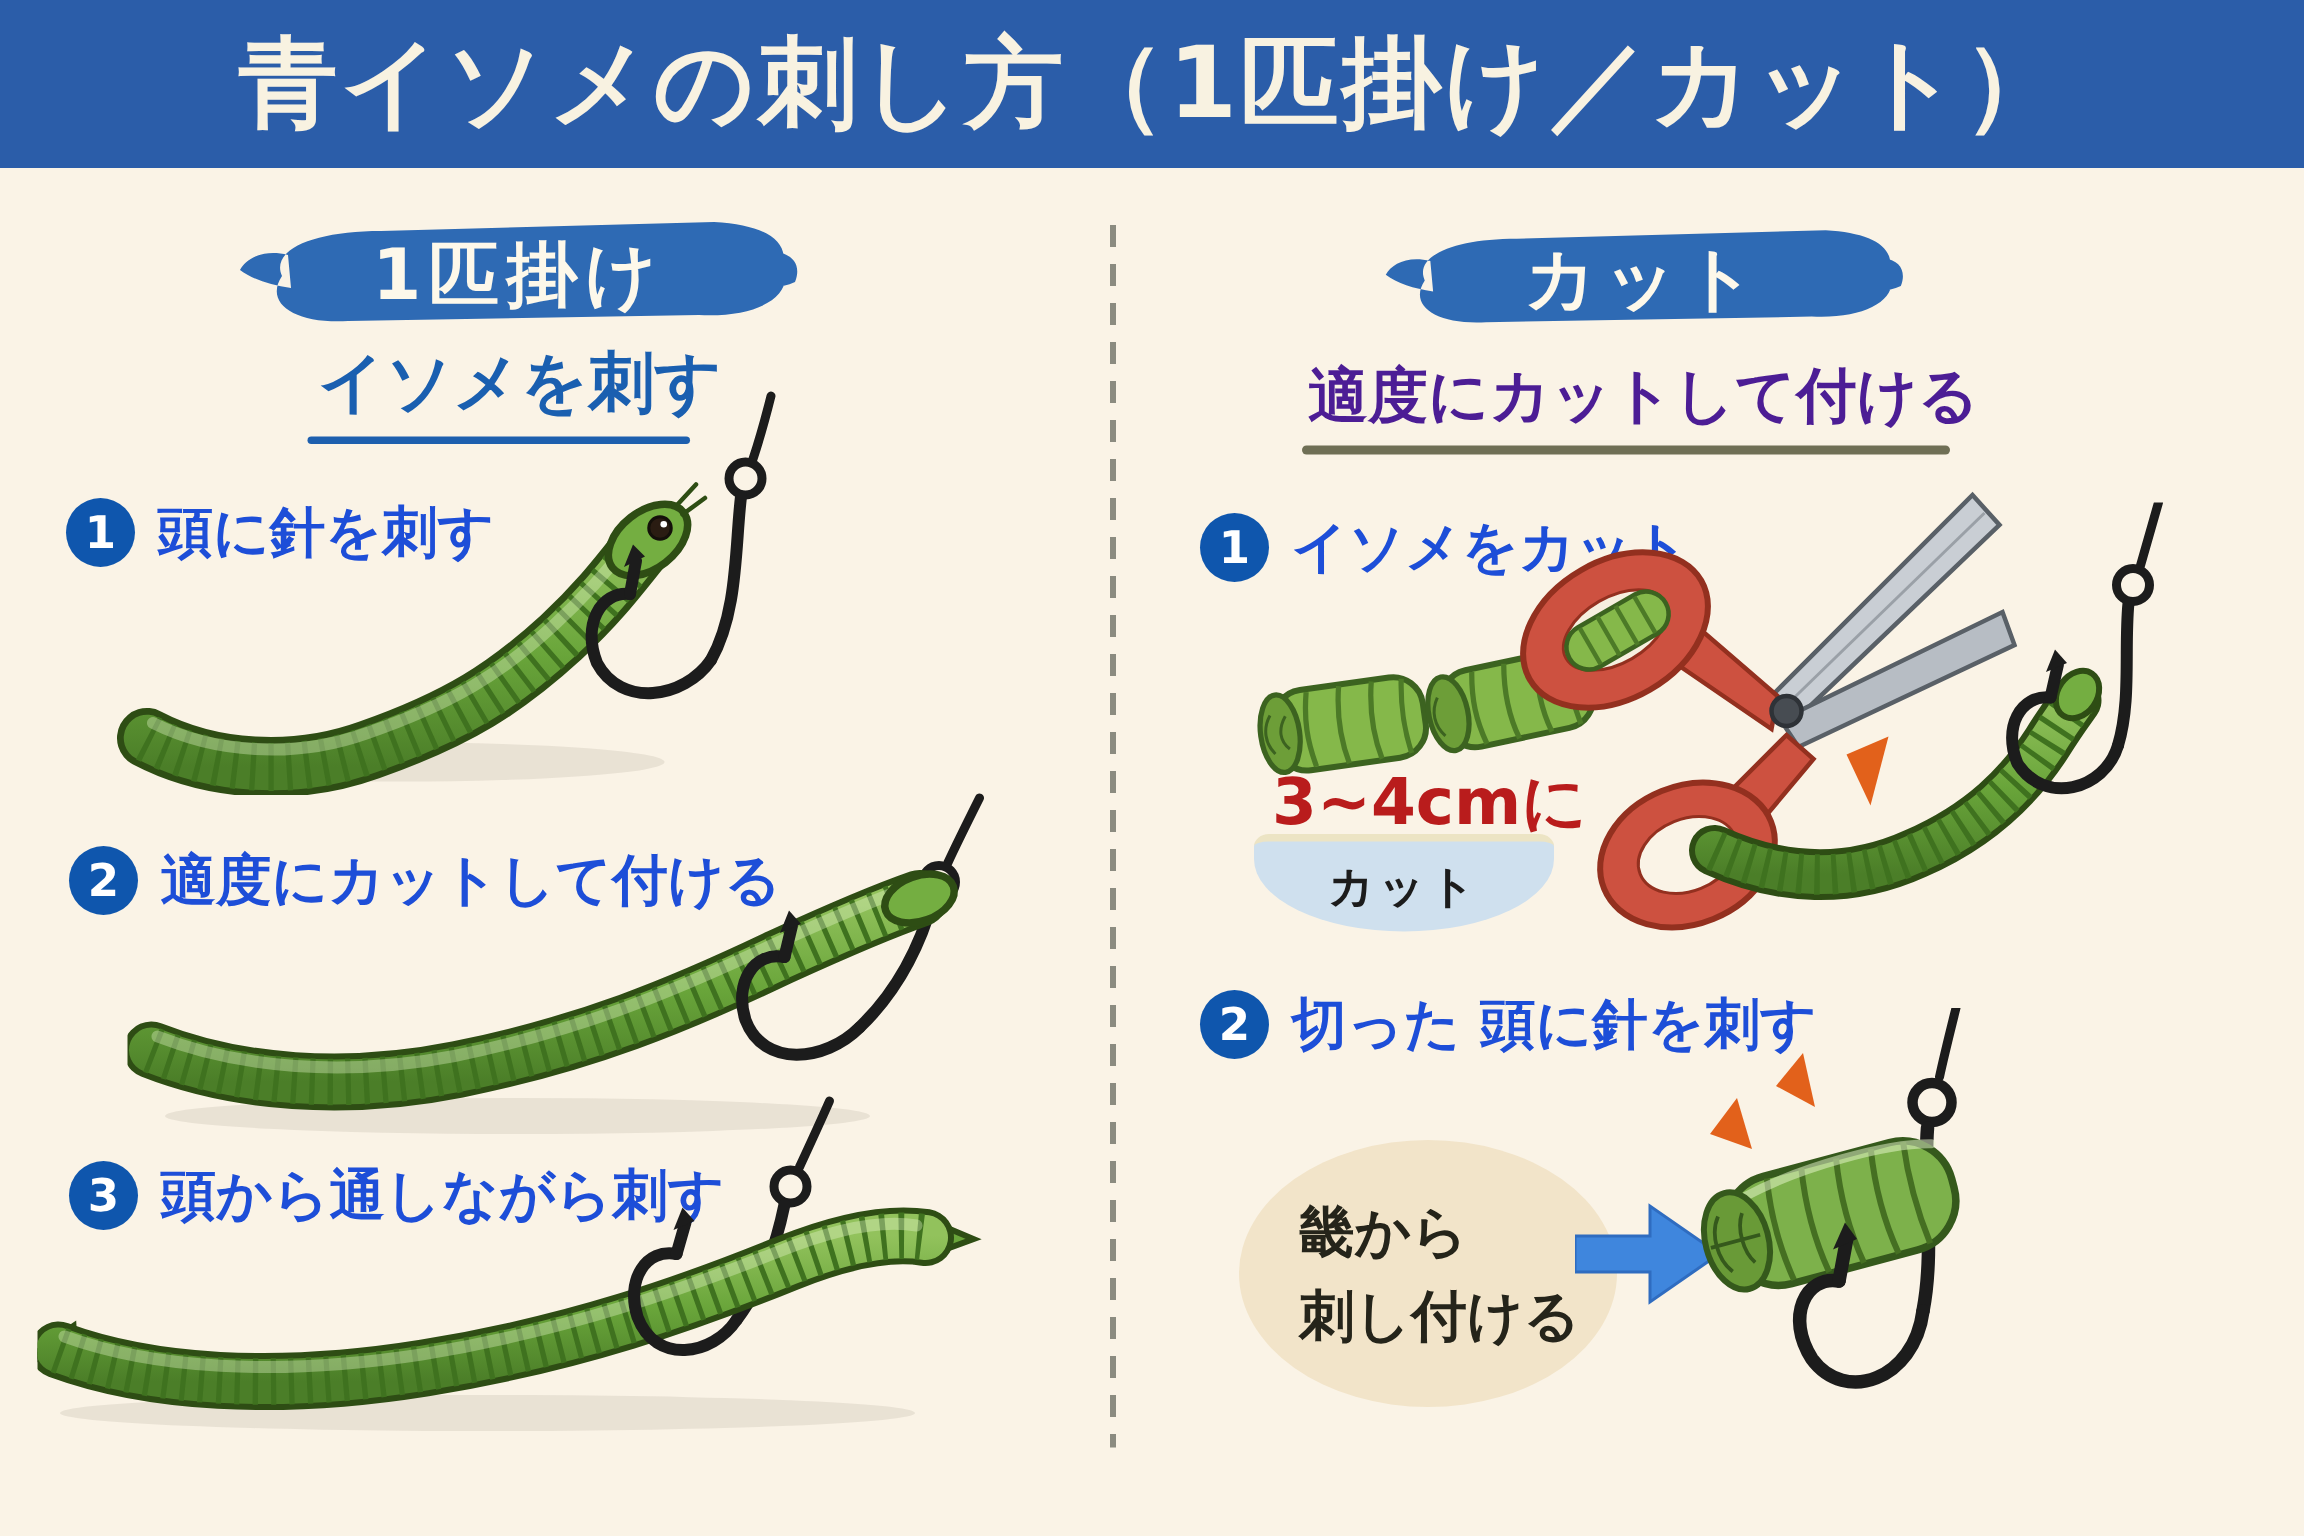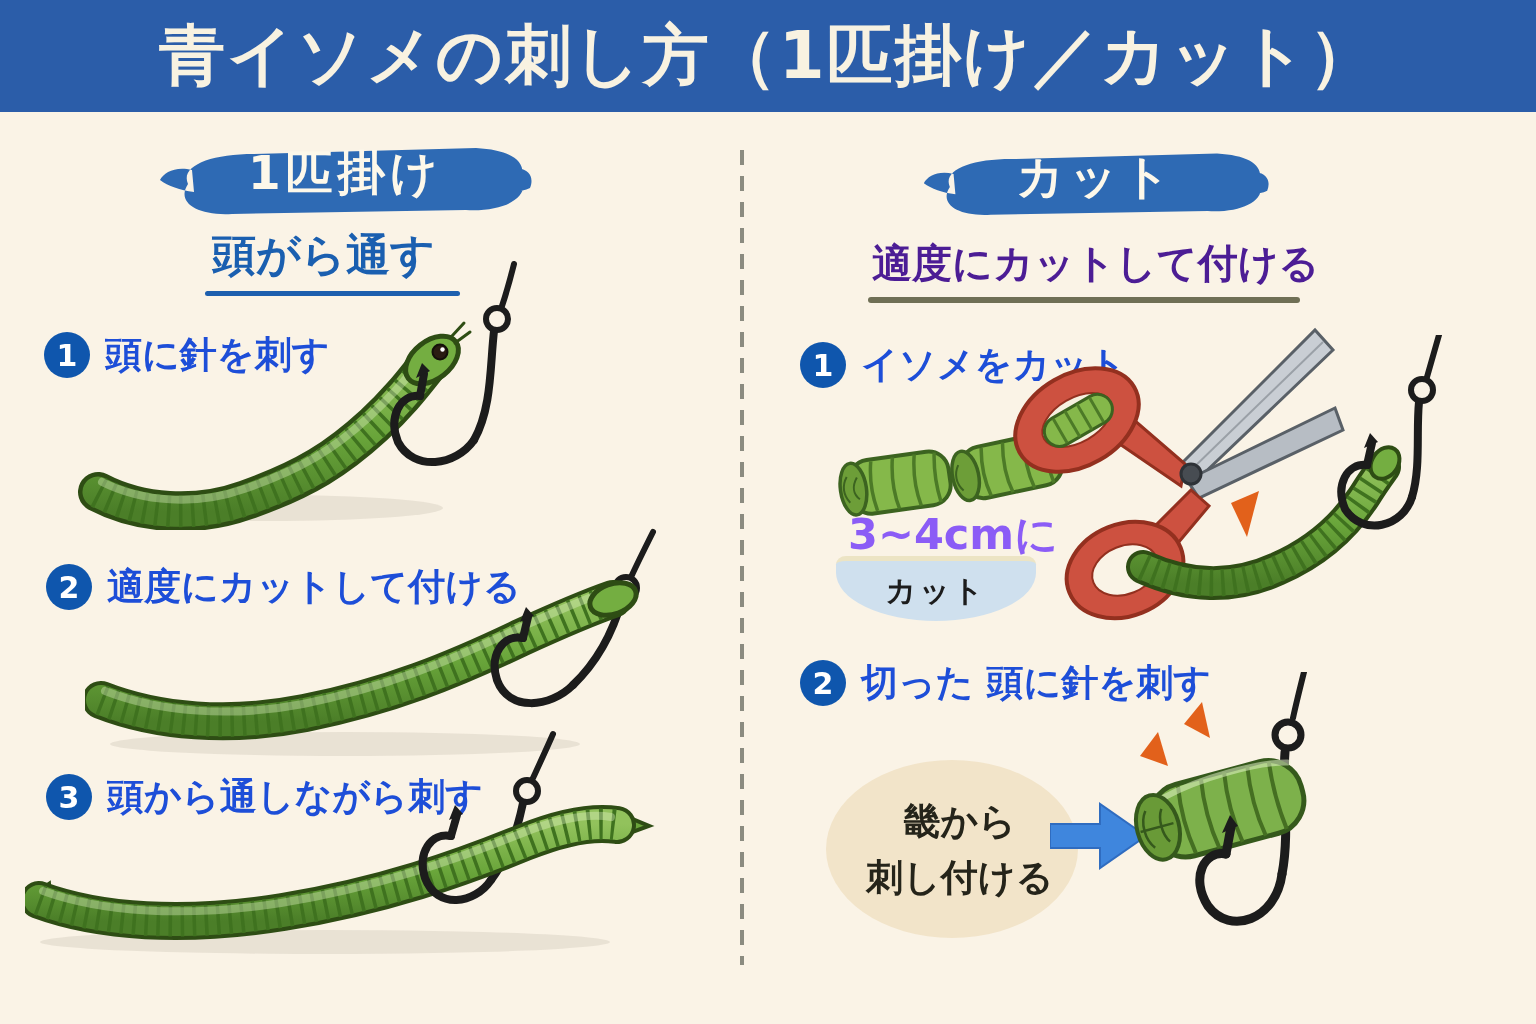--- a/index.html
+++ b/index.html
@@ -12,21 +12,21 @@
     position:absolute;left:0;top:0;width:1536px;height:112px;
     background:#2b5da9;display:flex;align-items:center;justify-content:center;
   }
   .page-title{
     margin:0;color:#f8f2e1;font-size:66px;font-weight:800;letter-spacing:2px;white-space:nowrap;
   }
   .divider{
     position:absolute;left:740px;top:150px;width:4px;height:815px;
     background:repeating-linear-gradient(180deg,#8b8b80 0 15px,transparent 15px 26px);
   }
-  .badge{position:absolute;display:flex;align-items:flex-start;justify-content:center;}
+  .badge{position:absolute;display:flex;align-items:center;justify-content:center;}
   .badge svg{position:absolute;inset:0;width:100%;height:100%;}
   .badge-text{position:relative;color:#fdf8ea;font-size:47px;font-weight:800;letter-spacing:5px;white-space:nowrap;}
   .badge-left{left:158px;top:142px;width:375px;height:82px;}
   .badge-right{left:922px;top:146px;width:348px;height:80px;}
 
   .subtitle-left{
     position:absolute;left:212px;top:226px;font-size:44px;font-weight:800;color:#1a5fb0;white-space:nowrap;
   }
   .underline-left{position:absolute;left:205px;top:291px;width:255px;height:5px;background:#1d5fae;border-radius:3px;}
   .subtitle-right{
@@ -51,57 +51,57 @@
   #worm1{left:78px;top:260px;width:475px;height:270px;}
   #worm2{left:85px;top:528px;width:605px;height:240px;}
   #worm3{left:25px;top:728px;width:665px;height:240px;}
   #worm-pieces{left:822px;top:408px;width:300px;height:130px;}
   #scissors{left:985px;top:322px;width:360px;height:305px;}
   #hookworm-right{left:1115px;top:335px;width:335px;height:300px;}
   #hookchunk{left:1118px;top:672px;width:335px;height:340px;}
   #arrow-right{left:1050px;top:796px;width:100px;height:80px;}
 
   .cut-size{
-    position:absolute;left:848px;top:506px;font-size:43px;font-weight:800;color:#8b5cf6;white-space:nowrap;
+    position:absolute;left:848px;top:506px;font-size:43px;font-weight:800;color:#b91c1c;white-space:nowrap;
   }
   .cut-bubble{
     position:absolute;left:836px;top:556px;width:200px;height:60px;background:#cfe0ee;
     border-top:5px solid #ece4c4;
     border-radius:12px 12px 120px 120px / 10px 10px 58px 58px;
     display:flex;align-items:center;justify-content:center;
   }
   .cut-bubble span{font-size:30px;font-weight:800;color:#1c1c1c;letter-spacing:3px;}
 
   .beige-bubble{
     position:absolute;left:826px;top:760px;width:252px;height:178px;
     background:#f2e4c9;border-radius:50%;
   }
   .beige-bubble .bb-text{
-    position:absolute;left:40px;top:34px;font-size:37px;font-weight:800;color:#25241a;line-height:1.5;white-space:nowrap;text-align:center;
+    position:absolute;left:40px;top:34px;font-size:37px;font-weight:800;color:#25241a;line-height:1.5;white-space:nowrap;
   }
 </style>
 </head>
 <body>
 
 <header class="titlebar">
   <h1 class="page-title">青イソメの刺し方（1匹掛け／カット）</h1>
 </header>
 
 <div class="divider"></div>
 
 <div class="badge badge-left">
   <svg viewBox="0 0 375 82" aria-hidden="true">
     <path fill="#2e6ab4" d="M30,42 C22,24 52,12 96,12 L318,6 C352,8 368,18 364,36 C372,56 346,70 308,68 L74,72 C38,74 18,60 30,42 Z
       M34,28 C18,24 6,30 2,38 C10,44 22,48 36,50 Z
       M360,26 C372,28 376,36 372,46 C364,50 354,50 348,48 Z"></path>
   </svg>
   <span class="badge-text">1匹掛け</span>
 </div>
 
-<div class="subtitle-left">頭がら通す</div>
+<div class="subtitle-left">イソメを刺す</div>
 <div class="underline-left"></div>
 
 <div class="step step-l1">
   <span class="step-num">1</span>
   <span class="step-label">頭に針を刺す</span>
 </div>
 <div class="step step-l2">
   <span class="step-num">2</span>
   <span class="step-label">適度にカットして付ける</span>
 </div>

